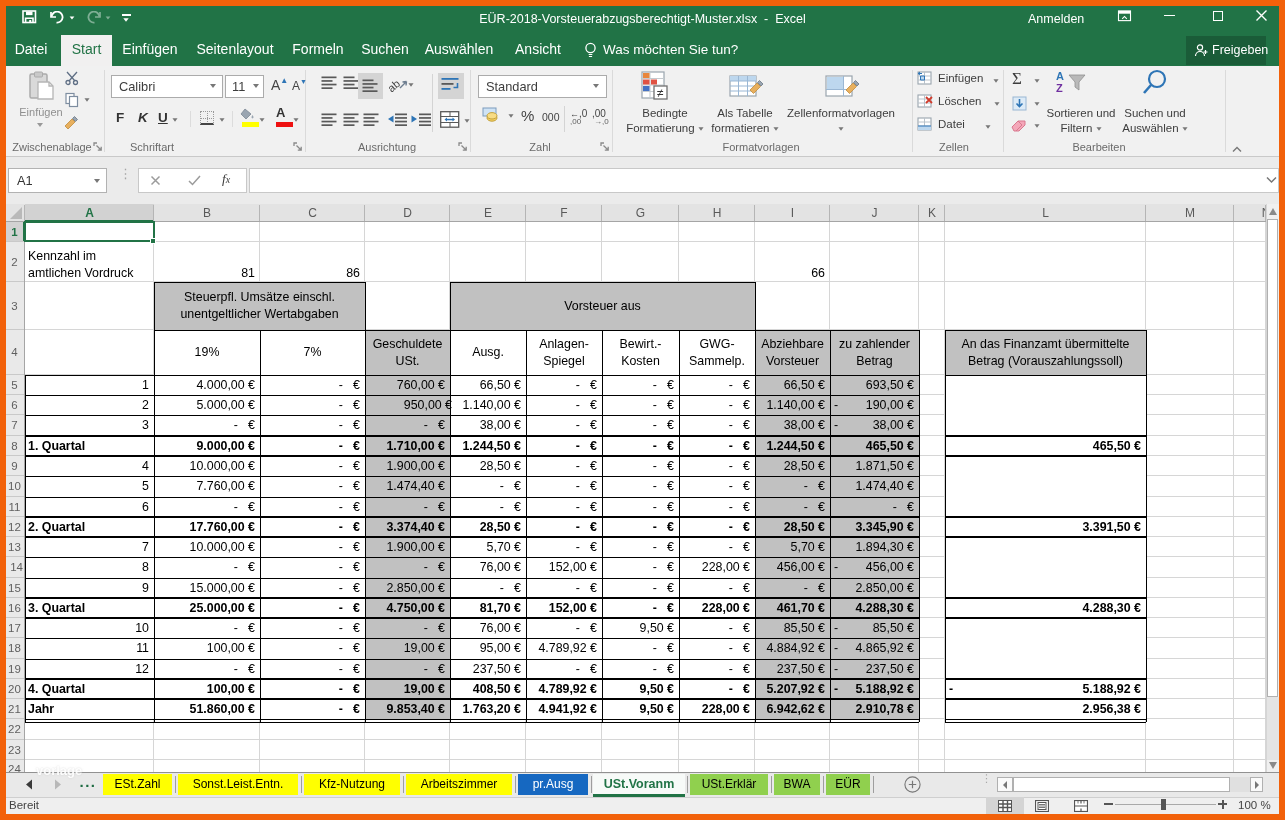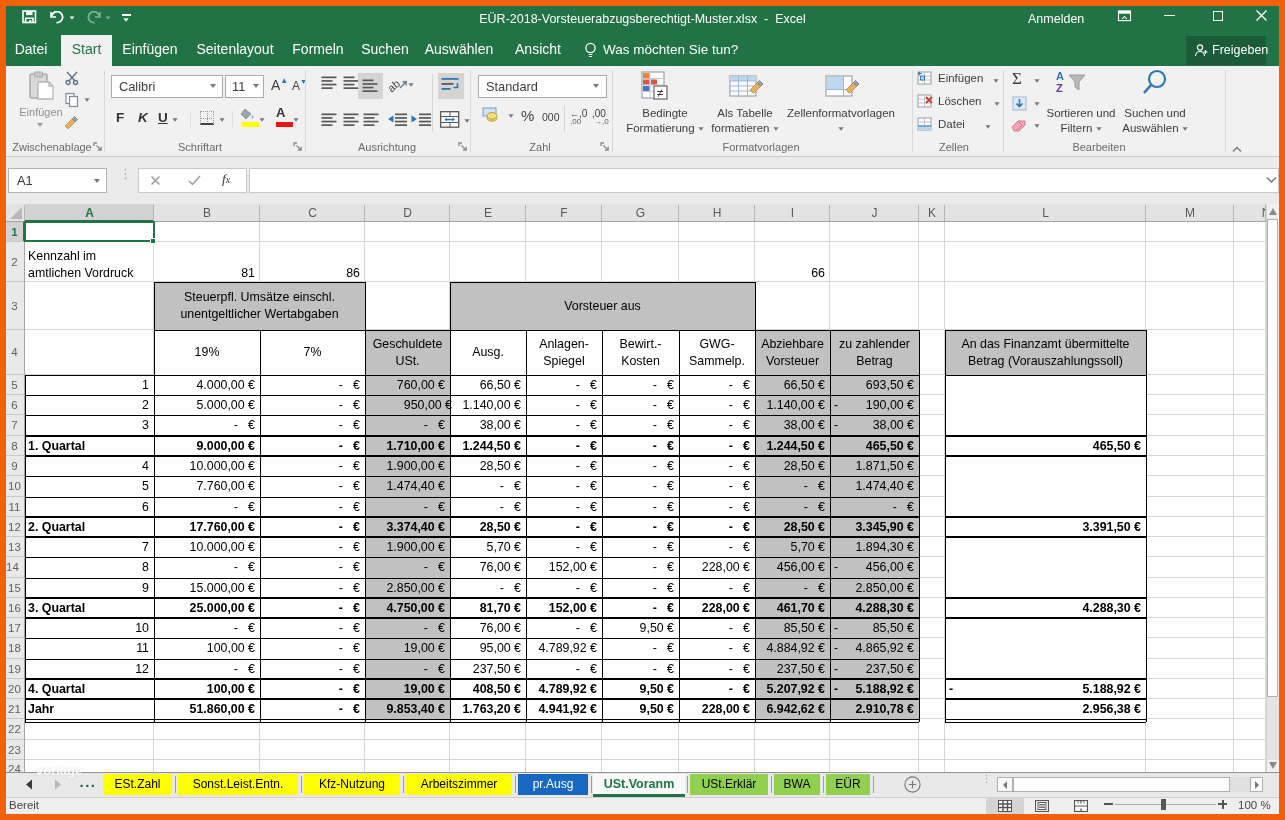--- a/index.html
+++ b/index.html
@@ -68,21 +68,21 @@
 <div class="ab" style="left:1212px;top:36px;height:29px;line-height:29px;color:#fff;font-size:12.5px">Freigeben</div>
 <div class="ab" style="left:6px;top:66px;width:1273px;height:91px;background:#f1f1f1;border-bottom:1px solid #c9c9c9"></div>
 <div class="ab" style="left:104px;top:70px;width:1px;height:82px;background:#dadada"></div>
 <div class="ab" style="left:305px;top:70px;width:1px;height:82px;background:#dadada"></div>
 <div class="ab" style="left:470px;top:70px;width:1px;height:82px;background:#dadada"></div>
 <div class="ab" style="left:612px;top:70px;width:1px;height:82px;background:#dadada"></div>
 <div class="ab" style="left:912px;top:70px;width:1px;height:82px;background:#dadada"></div>
 <div class="ab" style="left:1003px;top:70px;width:1px;height:82px;background:#dadada"></div>
 <div class="ab" style="left:1225px;top:70px;width:1px;height:82px;background:#dadada"></div>
 <div class="ab" style="left:-18px;top:141px;width:140px;text-align:center;font-size:11px;color:#6a6a6a">Zwischenablage</div>
-<div class="ab" style="left:130px;top:141px;width:140px;text-align:center;font-size:11px;color:#6a6a6a">Schriftart</div>
+<div class="ab" style="left:130px;top:141px;width:140px;text-align:left;font-size:11px;color:#6a6a6a">Schriftart</div>
 <div class="ab" style="left:317px;top:141px;width:140px;text-align:center;font-size:11px;color:#6a6a6a">Ausrichtung</div>
 <div class="ab" style="left:470px;top:141px;width:140px;text-align:center;font-size:11px;color:#6a6a6a">Zahl</div>
 <div class="ab" style="left:691px;top:141px;width:140px;text-align:center;font-size:11px;color:#6a6a6a">Formatvorlagen</div>
 <div class="ab" style="left:884px;top:141px;width:140px;text-align:center;font-size:11px;color:#6a6a6a">Zellen</div>
 <div class="ab" style="left:1029px;top:141px;width:140px;text-align:center;font-size:11px;color:#6a6a6a">Bearbeiten</div>
 <svg class="ab" style="left:93px;top:142px" width="10" height="10" viewBox="0 0 10 10">
     <path d="M1 4 V1 H4" fill="none" stroke="#8a8a8a" stroke-width="1.3"></path>
     <path d="M3.5 3.5 L8 8 M8.2 4.8 v3.4 h-3.4" fill="none" stroke="#8a8a8a" stroke-width="1.3"></path>
   </svg>
 <svg class="ab" style="left:293px;top:142px" width="10" height="10" viewBox="0 0 10 10">
@@ -389,21 +389,21 @@
 <div class="ab" style="left:6px;top:456px;width:17px;height:20px;line-height:20px;text-align:center;font-size:11.5px;color:#5f5f5f">9</div>
 <div class="ab" style="left:6px;top:475px;width:18px;height:1px;background:#c9c9c9"></div>
 <div class="ab" style="left:6px;top:476px;width:17px;height:21px;line-height:21px;text-align:center;font-size:11.5px;color:#5f5f5f">10</div>
 <div class="ab" style="left:6px;top:496px;width:18px;height:1px;background:#c9c9c9"></div>
 <div class="ab" style="left:6px;top:497px;width:17px;height:20px;line-height:20px;text-align:center;font-size:11.5px;color:#5f5f5f">11</div>
 <div class="ab" style="left:6px;top:516px;width:18px;height:1px;background:#c9c9c9"></div>
 <div class="ab" style="left:6px;top:517px;width:17px;height:20px;line-height:20px;text-align:center;font-size:11.5px;color:#5f5f5f">12</div>
 <div class="ab" style="left:6px;top:536px;width:18px;height:1px;background:#c9c9c9"></div>
 <div class="ab" style="left:6px;top:537px;width:17px;height:20px;line-height:20px;text-align:center;font-size:11.5px;color:#5f5f5f">13</div>
 <div class="ab" style="left:6px;top:556px;width:18px;height:1px;background:#c9c9c9"></div>
-<div class="ab" style="left:6px;top:557px;width:17px;height:21px;line-height:21px;text-align:left;font-size:11.5px;color:#5f5f5f">14</div>
+<div class="ab" style="left:6px;top:557px;width:17px;height:21px;line-height:21px;text-align:right;font-size:11.5px;color:#5f5f5f">14</div>
 <div class="ab" style="left:6px;top:577px;width:18px;height:1px;background:#c9c9c9"></div>
 <div class="ab" style="left:6px;top:578px;width:17px;height:20px;line-height:20px;text-align:center;font-size:11.5px;color:#5f5f5f">15</div>
 <div class="ab" style="left:6px;top:597px;width:18px;height:1px;background:#c9c9c9"></div>
 <div class="ab" style="left:6px;top:598px;width:17px;height:20px;line-height:20px;text-align:center;font-size:11.5px;color:#5f5f5f">16</div>
 <div class="ab" style="left:6px;top:617px;width:18px;height:1px;background:#c9c9c9"></div>
 <div class="ab" style="left:6px;top:618px;width:17px;height:20px;line-height:20px;text-align:center;font-size:11.5px;color:#5f5f5f">17</div>
 <div class="ab" style="left:6px;top:637px;width:18px;height:1px;background:#c9c9c9"></div>
 <div class="ab" style="left:6px;top:638px;width:17px;height:21px;line-height:21px;text-align:center;font-size:11.5px;color:#5f5f5f">18</div>
 <div class="ab" style="left:6px;top:658px;width:18px;height:1px;background:#c9c9c9"></div>
 <div class="ab" style="left:6px;top:659px;width:17px;height:20px;line-height:20px;text-align:center;font-size:11.5px;color:#5f5f5f">19</div>

